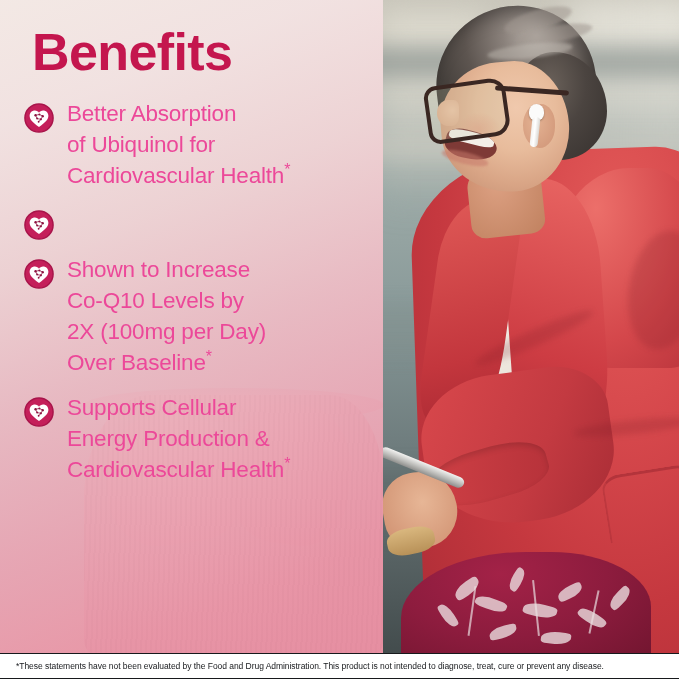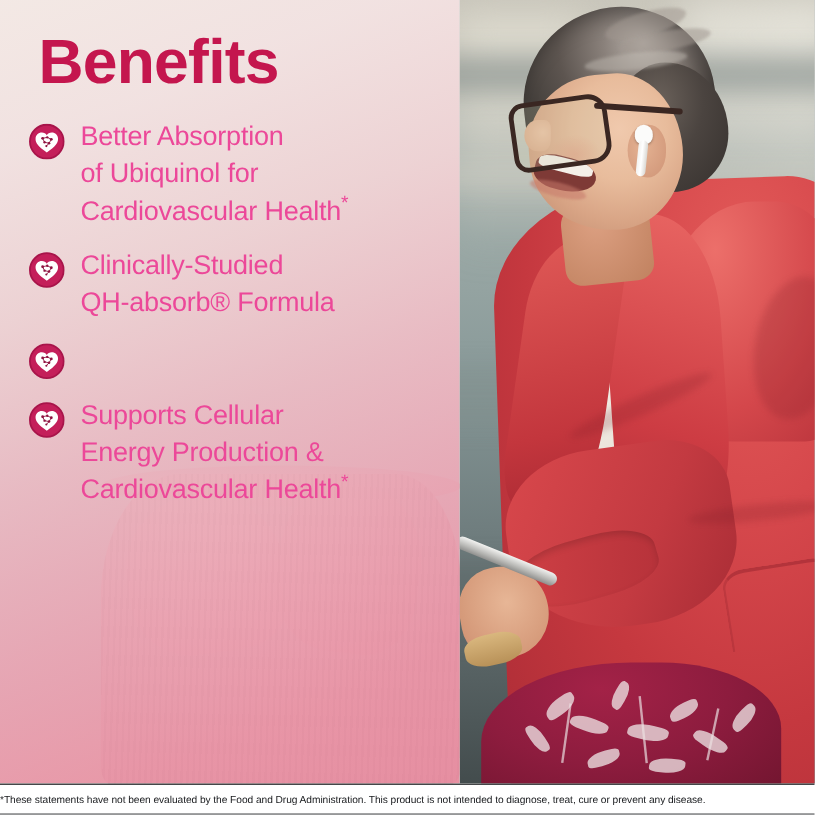--- a/index.html
+++ b/index.html
@@ -479,21 +479,21 @@
     background: #ffffff;
     border-top: 1.5px solid #17191c;
     border-bottom: 1.5px solid #17191c;
     display: flex;
     align-items: center;
     box-sizing: border-box;
   }
   .disclaimer-text {
     font-size: 8.5px;
     color: #17191c;
-    padding-left: 0;
+    padding-left: 16px;
     letter-spacing: -0.05px;
     white-space: nowrap;
   }
 </style>
 </head>
 <body>
 
 <div id="infographic">
 
   <div class="photo-pane">
@@ -600,39 +600,41 @@
             <path d="M16 25.6 C8.4 20.2 6 17.2 6 13.6 C6 10.4 8.5 8 11.6 8 C13.5 8 15.2 9 16 10.4 C16.8 9 18.5 8 20.4 8 C23.5 8 26 10.4 26 13.6 C26 17.2 23.6 20.2 16 25.6 Z" fill="#ffffff"></path>
             <circle cx="12.3" cy="13.1" r="1.25" fill="#8e1340"></circle>
             <circle cx="16.4" cy="12.2" r="1.05" fill="#8e1340"></circle>
             <circle cx="20.0" cy="14.0" r="1.25" fill="#8e1340"></circle>
             <circle cx="14.0" cy="16.6" r="1.05" fill="#8e1340"></circle>
             <circle cx="18.0" cy="17.4" r="1.15" fill="#8e1340"></circle>
             <circle cx="15.6" cy="20.0" r="0.95" fill="#8e1340"></circle>
             <path d="M12.3 13.1 L16.4 12.2 L20 14 M14 16.6 L18 17.4 L15.6 20 M12.3 13.1 L14 16.6 M20 14 L18 17.4" stroke="#8e1340" stroke-width="0.8" fill="none"></path>
           </svg>
         </span>
-        <span class="bullet-text"><span>Clinically-Studied
-QH-absorb® Formula</span><sup></sup></span>
       </div>
 
       <div class="bullet">
         <span class="bullet-icon">
           <svg viewBox="0 0 32 32" width="30" height="30">
             <circle cx="16" cy="16" r="15" fill="#c41f5a"></circle>
             <circle cx="16" cy="16" r="15" fill="none" stroke="#a8144a" stroke-width="1.6"></circle>
             <path d="M16 25.6 C8.4 20.2 6 17.2 6 13.6 C6 10.4 8.5 8 11.6 8 C13.5 8 15.2 9 16 10.4 C16.8 9 18.5 8 20.4 8 C23.5 8 26 10.4 26 13.6 C26 17.2 23.6 20.2 16 25.6 Z" fill="#ffffff"></path>
             <circle cx="12.3" cy="13.1" r="1.25" fill="#8e1340"></circle>
             <circle cx="16.4" cy="12.2" r="1.05" fill="#8e1340"></circle>
             <circle cx="20.0" cy="14.0" r="1.25" fill="#8e1340"></circle>
             <circle cx="14.0" cy="16.6" r="1.05" fill="#8e1340"></circle>
             <circle cx="18.0" cy="17.4" r="1.15" fill="#8e1340"></circle>
             <circle cx="15.6" cy="20.0" r="0.95" fill="#8e1340"></circle>
             <path d="M12.3 13.1 L16.4 12.2 L20 14 M14 16.6 L18 17.4 L15.6 20 M12.3 13.1 L14 16.6 M20 14 L18 17.4" stroke="#8e1340" stroke-width="0.8" fill="none"></path>
           </svg>
         </span>
+        <span class="bullet-text"><span>Shown to Increase
+Co-Q10 Levels by
+2X (100mg per Day)
+Over Baseline</span><sup>*</sup></span>
       </div>
 
       <div class="bullet">
         <span class="bullet-icon">
           <svg viewBox="0 0 32 32" width="30" height="30">
             <circle cx="16" cy="16" r="15" fill="#c41f5a"></circle>
             <circle cx="16" cy="16" r="15" fill="none" stroke="#a8144a" stroke-width="1.6"></circle>
             <path d="M16 25.6 C8.4 20.2 6 17.2 6 13.6 C6 10.4 8.5 8 11.6 8 C13.5 8 15.2 9 16 10.4 C16.8 9 18.5 8 20.4 8 C23.5 8 26 10.4 26 13.6 C26 17.2 23.6 20.2 16 25.6 Z" fill="#ffffff"></path>
             <circle cx="12.3" cy="13.1" r="1.25" fill="#8e1340"></circle>
             <circle cx="16.4" cy="12.2" r="1.05" fill="#8e1340"></circle>

